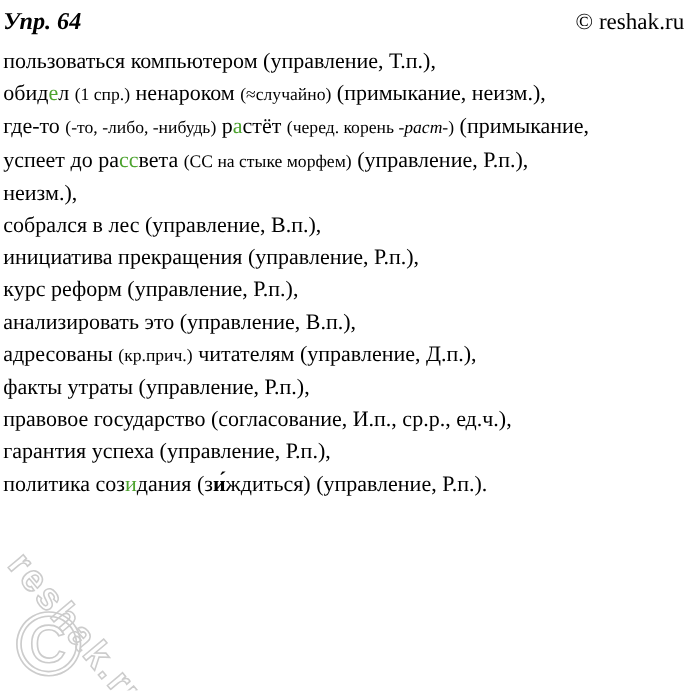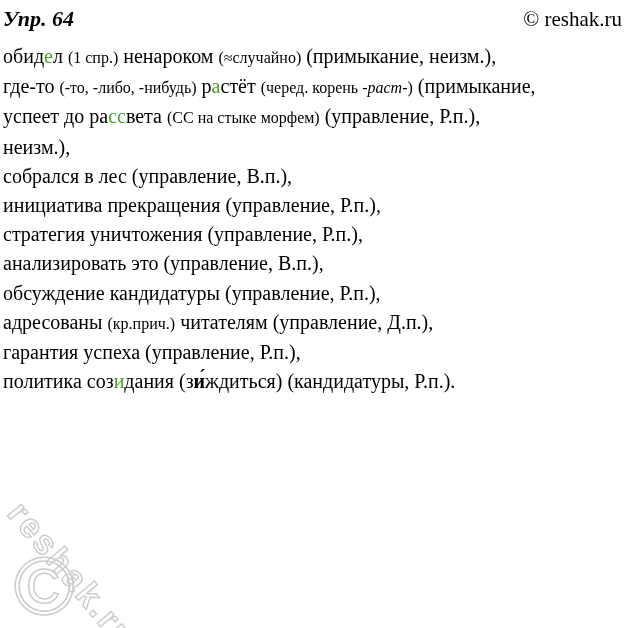--- a/index.html
+++ b/index.html
@@ -42,32 +42,34 @@
 <body>
 
 <div class="page">
 
   <div class="header">
     <span class="ex-title">Упр. 64</span>
     <span class="copyright">© reshak.ru</span>
   </div>
 
   <div class="content">
+      <div class="line"><span class="seg">пользоваться компьютером (управление, Т.п.),</span></div>
       <div class="line"><span class="seg">обид</span><span class="seg green">е</span><span class="seg">л </span><span class="seg small">(1 спр.)</span><span class="seg"> ненароком </span><span class="seg small">(≈случайно)</span><span class="seg"> (примыкание, неизм.),</span></div>
       <div class="line"><span class="seg">где-то </span><span class="seg small">(-то, -либо, -нибудь)</span><span class="seg"> р</span><span class="seg green">а</span><span class="seg">стёт </span><span class="seg small">(черед. корень </span><span class="seg small italic">-раст-</span><span class="seg small">)</span><span class="seg"> (примыкание,</span></div>
       <div class="line"><span class="seg">успеет до ра</span><span class="seg green">сс</span><span class="seg">вета </span><span class="seg small">(СС на стыке морфем)</span><span class="seg"> (управление, Р.п.),</span></div>
       <div class="line"><span class="seg">неизм.),</span></div>
       <div class="line"><span class="seg">собрался в лес (управление, В.п.),</span></div>
       <div class="line"><span class="seg">инициатива прекращения (управление, Р.п.),</span></div>
-      <div class="line"><span class="seg">стратегия уничтожения (управление, Р.п.),</span></div>
+      <div class="line"><span class="seg">курс реформ (управление, Р.п.),</span></div>
       <div class="line"><span class="seg">анализировать это (управление, В.п.),</span></div>
-      <div class="line"><span class="seg">обсуждение кандидатуры (управление, Р.п.),</span></div>
       <div class="line"><span class="seg">адресованы </span><span class="seg small">(кр.прич.)</span><span class="seg"> читателям (управление, Д.п.),</span></div>
+      <div class="line"><span class="seg">факты утраты (управление, Р.п.),</span></div>
+      <div class="line"><span class="seg">правовое государство (согласование, И.п., ср.р., ед.ч.),</span></div>
       <div class="line"><span class="seg">гарантия успеха (управление, Р.п.),</span></div>
-      <div class="line"><span class="seg">политика соз</span><span class="seg green">и</span><span class="seg">дания (з</span><span class="seg bold">и́</span><span class="seg">ждиться) (кандидатуры, Р.п.).</span></div>
+      <div class="line"><span class="seg">политика соз</span><span class="seg green">и</span><span class="seg">дания (з</span><span class="seg bold">и́</span><span class="seg">ждиться) (управление, Р.п.).</span></div>
     </div>
 
   <svg class="watermark" width="225" height="150" viewBox="0 0 225 150" xmlns="http://www.w3.org/2000/svg">
     <text x="6" y="36" transform="rotate(50 6 36)" font-family="Liberation Sans, DejaVu Sans, sans-serif" font-size="34" font-weight="bold" letter-spacing="3" fill="none" stroke="#C3C3C3" stroke-width="1.4">reshak.ru</text>
     <text x="14" y="136" font-family="Liberation Sans, DejaVu Sans, sans-serif" font-size="82" fill="none" stroke="#C3C3C3" stroke-width="1.5">©</text>
   </svg>
 
 </div>
 
 </body></html>

